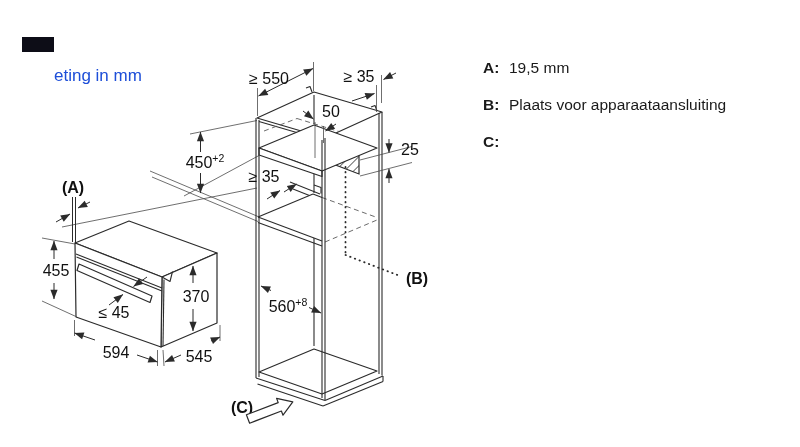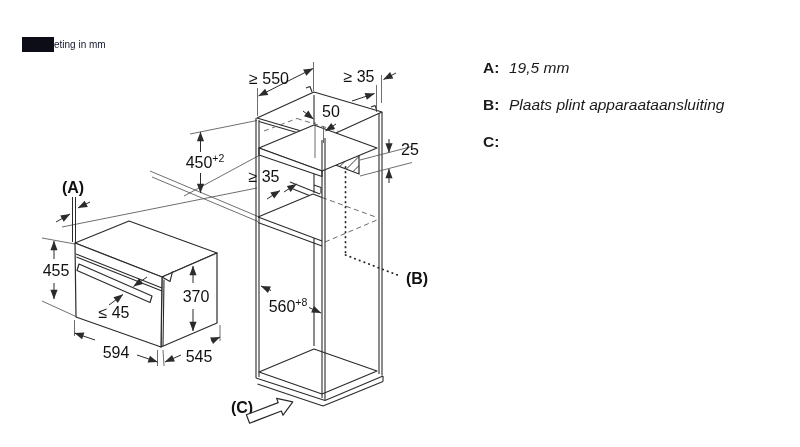--- a/index.html
+++ b/index.html
@@ -1,26 +1,26 @@
 <!DOCTYPE html>
 <html><head>
 <meta charset="utf-8">
 <style>
   html,body{margin:0;padding:0;background:#fff;}
   #screen{position:relative;width:800px;height:447px;background:#ffffff;overflow:hidden;
           font-family:"Liberation Sans",sans-serif;color:#1a1a1a;}
   
   #title{position:absolute;left:22px;top:36px;display:flex;align-items:flex-start;}
   #title .redact{display:inline-block;width:32px;height:15px;background:#0d0d17;margin-top:1px;}
-  #title .t{font-size:10px;line-height:18px;color:#0f172a;}
+  #title .t{font-size:17px;line-height:18px;color:#1d4ed8;margin-top:31px;}
   
   #legend{position:absolute;left:483px;top:58px;font-size:15.5px;line-height:19px;}
   .lrow{display:flex;margin:0 0 18px 0;}
   .lrow .lk{flex:0 0 26px;font-weight:bold;}
-  .lrow .lt div{white-space:nowrap;font-style:italic;}
+  .lrow .lt div{white-space:nowrap;}
   
   svg{position:absolute;left:0;top:0;}
   .ln{stroke:#2b2b2b;stroke-width:1.1;fill:none;stroke-linejoin:round;stroke-linecap:butt;}
   .lnf{stroke:#2b2b2b;stroke-width:1.2;fill:#ffffff;stroke-linejoin:round;}
   .thin{stroke:#4a4a4a;stroke-width:0.8;fill:none;}
   .dimln{stroke:#2b2b2b;stroke-width:1;fill:none;}
   .dash{stroke:#5a5a5a;stroke-width:0.9;fill:none;stroke-dasharray:5 3.5;}
   .dots{stroke:#2b2b2b;stroke-width:1.8;fill:none;stroke-dasharray:0.4 4.6;stroke-linecap:round;}
   .dim{font:16px "Liberation Sans",sans-serif;fill:#111;}
   .dimb{font:bold 16px "Liberation Sans",sans-serif;fill:#111;}
@@ -199,21 +199,21 @@
   <div id="legend">
     <div class="lrow">
       <span class="lk">A:</span>
       <span class="lt">
           <div>19,5 mm</div>
         </span>
     </div>
     <div class="lrow">
       <span class="lk">B:</span>
       <span class="lt">
-        <div>Plaats plint apparaataansluiting</div>
+        <div>Plaats voor apparaataansluiting</div>
       </span>
     </div>
     <div class="lrow">
       <span class="lk">C:</span>
     </div>
   </div>
 
 </div>
 
 </body></html>

